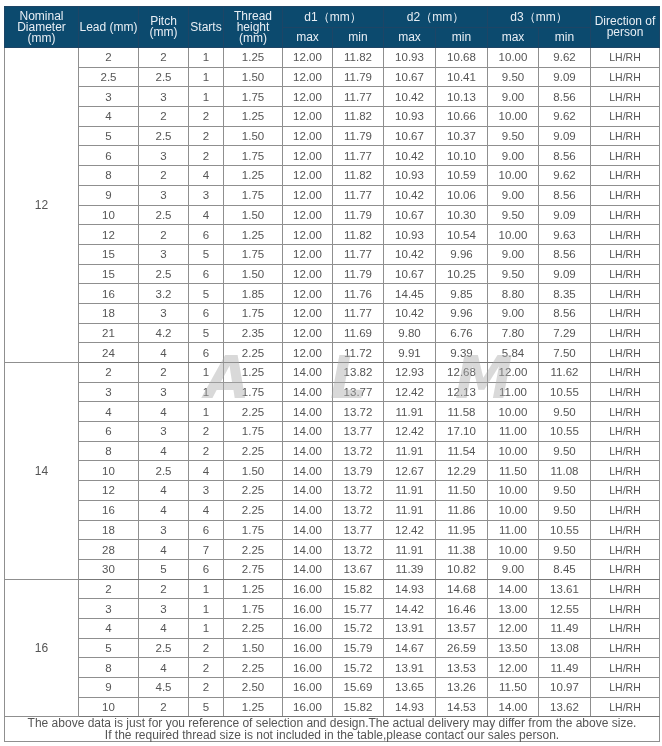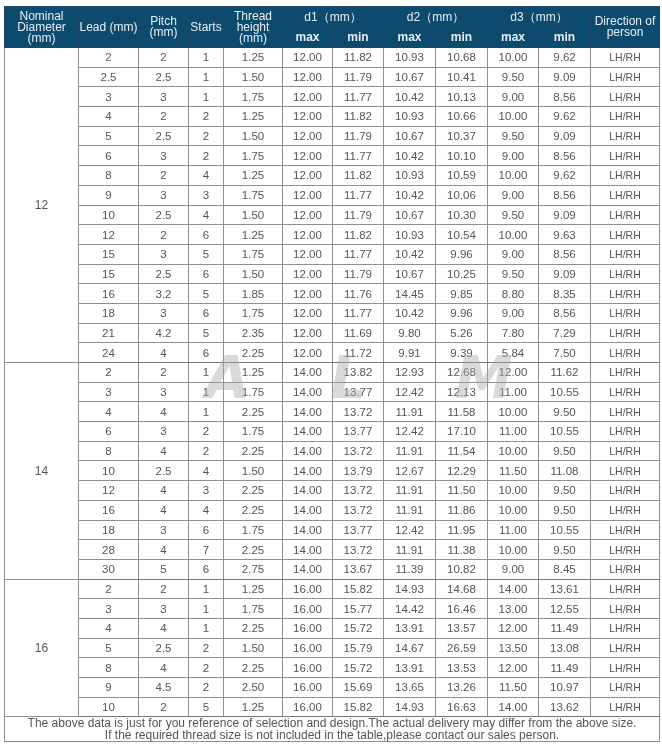--- a/index.html
+++ b/index.html
@@ -9,21 +9,21 @@
     position: absolute; left: 4px; top: 6px;
     width: 655px; border-collapse: collapse; table-layout: fixed;
     font-size: 11.5px; color: #555555;
   }
   table.spec th {
     background: #0c4a6e; color: #e8eef4; font-weight: normal;
     border: 1px solid #1d4566; text-align: center; padding: 0;
     font-size: 12px; line-height: 11px;
   }
   table.spec th.top { height: 20px; }
-  table.spec th.sub { height: 19px; font-weight: bold; }
+  table.spec th.sub { height: 19px; }
   table.spec td {
     border: 1px solid #8f8f8f; text-align: center; padding: 0;
     height: 18.7px; line-height: 18px; color: #555555;
   }
   table.spec td.nom { font-size: 12px; color: #555; }
   table.spec td.dir { font-size: 10.5px; margin-left: 24px; }
   table.spec tr.group-end td { border-bottom: 1.5px solid #777; }
   table.spec td.footer {
     font-size: 12px; line-height: 12px; height: 24px; color: #555;
   }
@@ -261,21 +261,21 @@
         <td class="dir">LH/RH</td>
       </tr>
       <tr>
         <td>21</td>
         <td>4.2</td>
         <td>5</td>
         <td>2.35</td>
         <td>12.00</td>
         <td>11.69</td>
         <td>9.80</td>
-        <td>5.26</td>
+        <td>6.76</td>
         <td>7.80</td>
         <td>7.29</td>
         <td class="dir">LH/RH</td>
       </tr>
       <tr class="group-end">
         <td>24</td>
         <td>4</td>
         <td>6</td>
         <td>2.25</td>
         <td>12.00</td>
@@ -510,21 +510,21 @@
         <td class="dir">LH/RH</td>
       </tr>
       <tr class="group-end">
         <td>10</td>
         <td>2</td>
         <td>5</td>
         <td>1.25</td>
         <td>16.00</td>
         <td>15.82</td>
         <td>14.93</td>
-        <td>16.63</td>
+        <td>14.53</td>
         <td>14.00</td>
         <td>13.62</td>
         <td class="dir">LH/RH</td>
       </tr>
     </tbody>
   <tfoot>
     <tr>
       <td class="footer" colspan="12">
         <div>The above data is just for you reference of selection and design.The actual delivery may differ from the above size.</div>
         <div>If the required thread size is not included in the table,please contact our sales person.</div>

